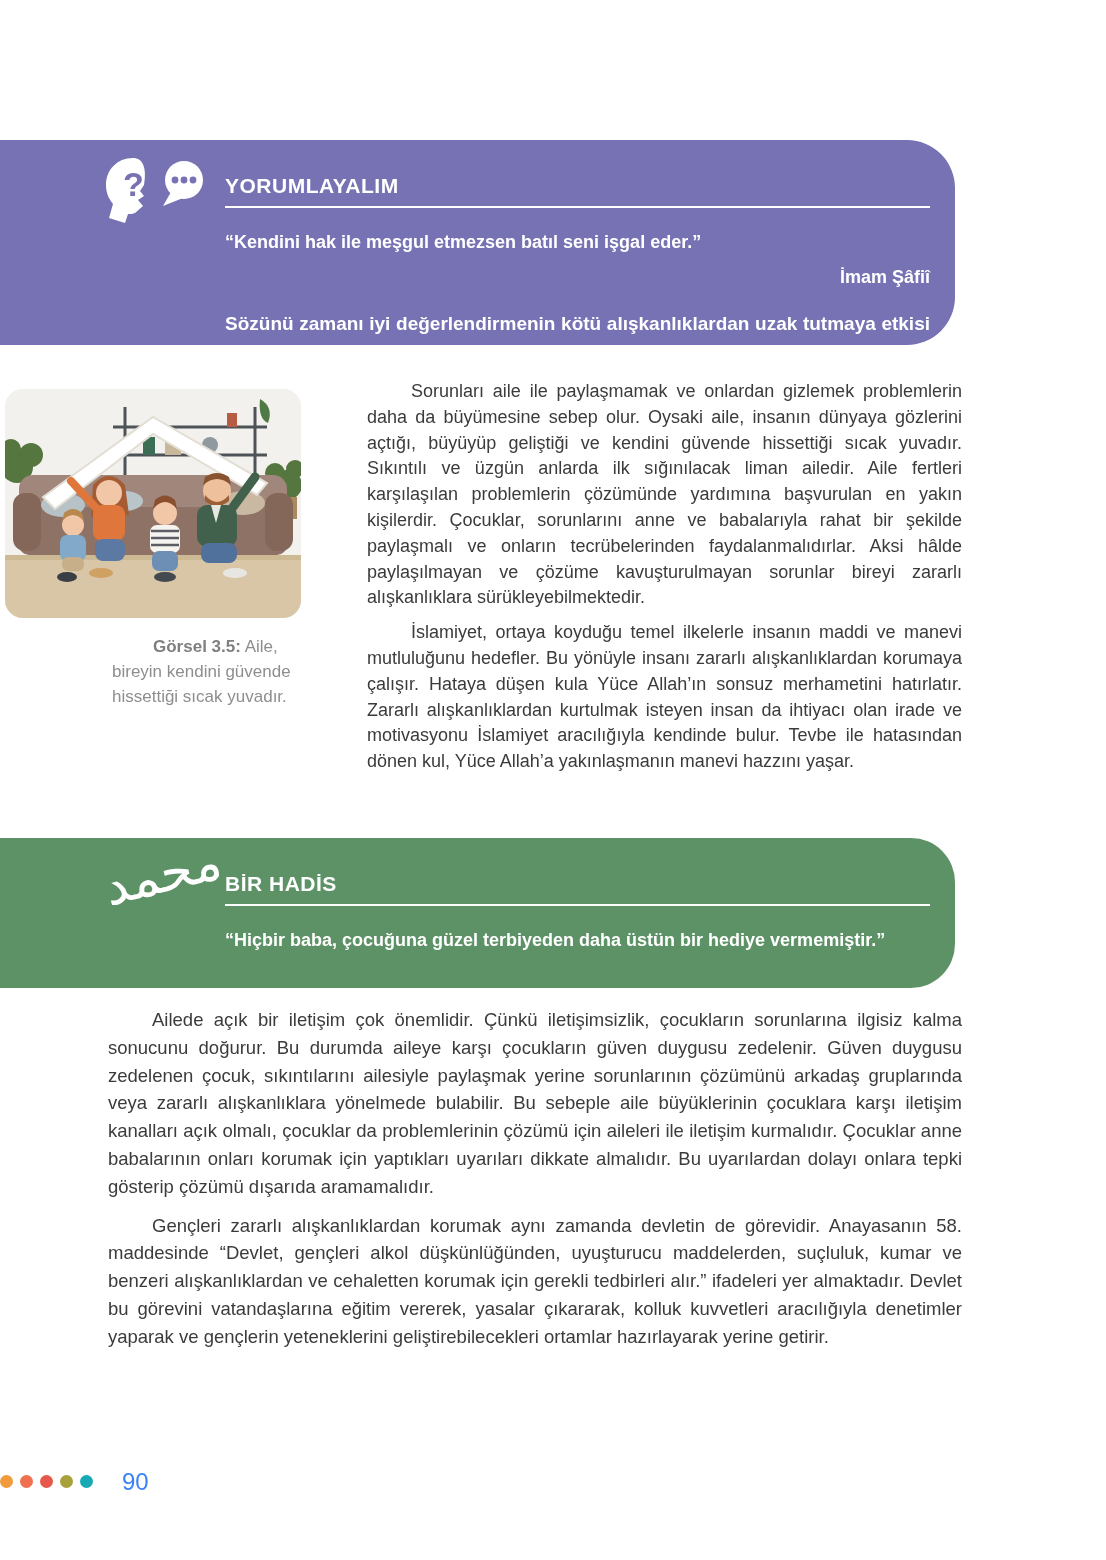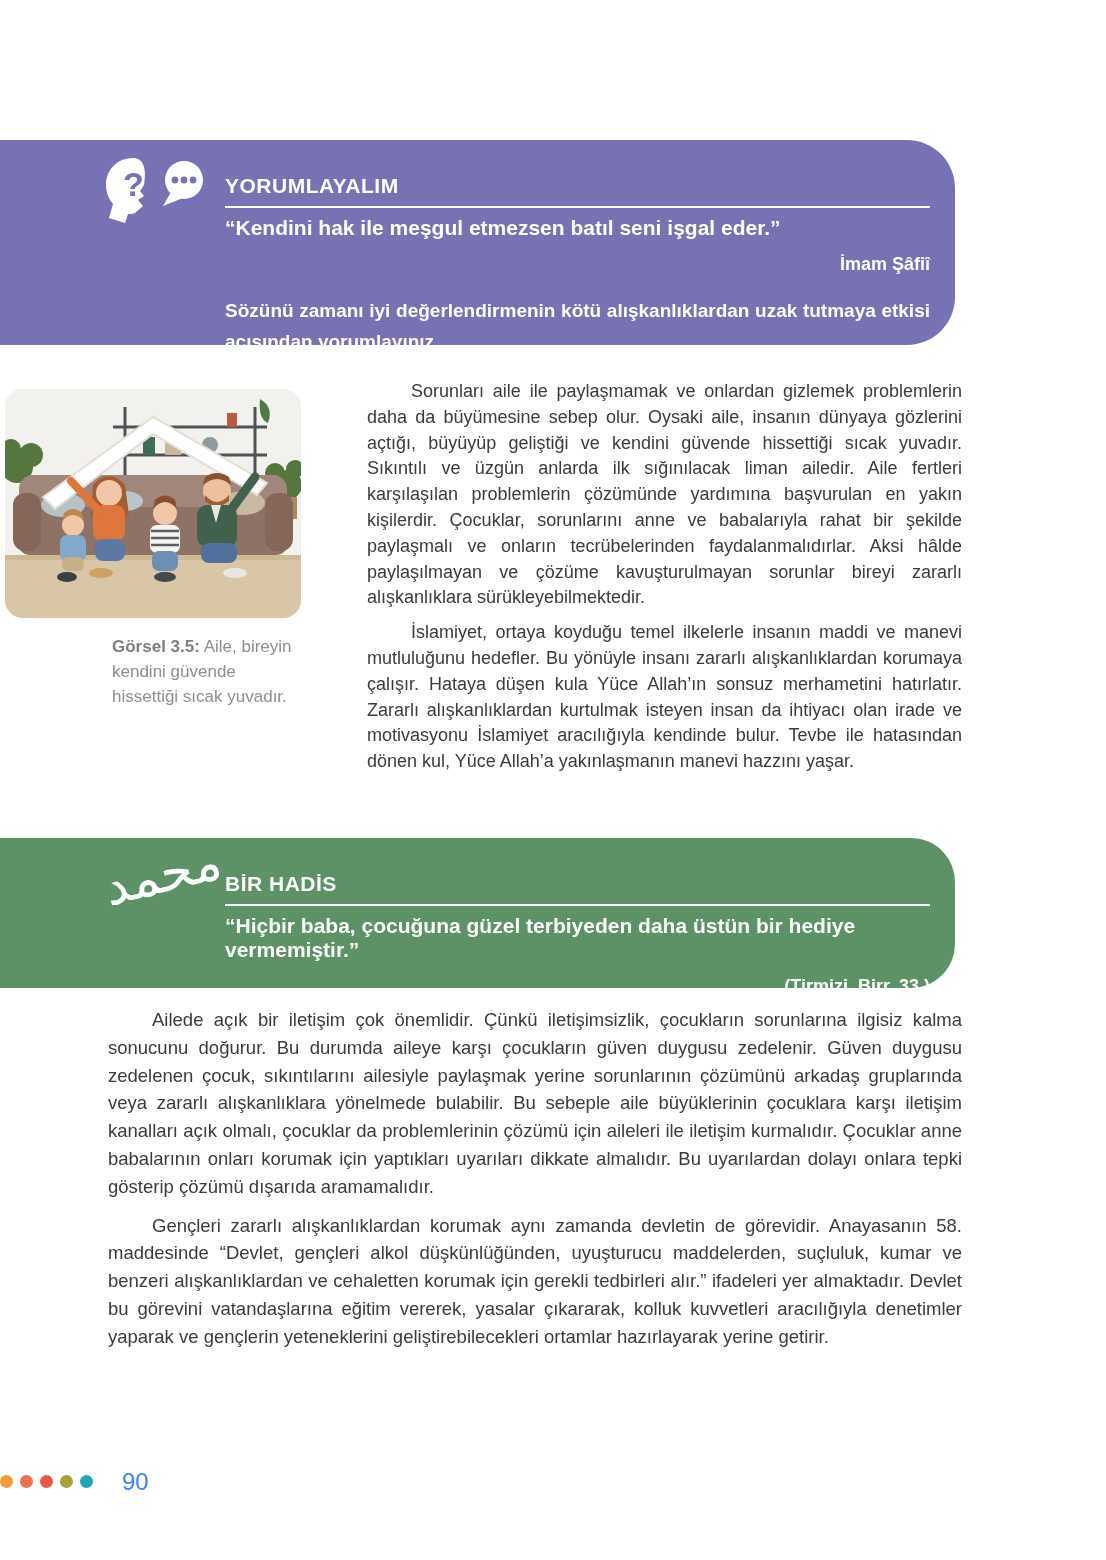--- a/index.html
+++ b/index.html
@@ -34,41 +34,41 @@
   }
   .callout.purple { top:140px; height:205px; background:#7672b3; border-radius:0 48px 48px 0; }
   .callout.green  { top:838px; height:150px; background:#5d9266; border-radius:0 44px 44px 0; }
   .callout-icon { position:absolute; left:103px; top:16px; }
   .callout.green .callout-icon { top:10px; }
   .callout-body { position:absolute; left:225px; right:25px; top:12px; }
   .callout-title {
     font-size:21px; font-weight:bold; letter-spacing:0.5px; margin-top:22px;
   }
   .callout-underline { height:2px; background:#ffffff; margin-top:8px; }
-  .callout-quote { font-size:21px; font-weight:600; margin-top:8px; }
+  .callout-quote { font-size:18px; font-weight:600; margin-top:24px; }
   .callout-attrib { font-size:18px; font-weight:600; text-align:right; margin-top:14px; }
   .callout-task {
     font-size:19px; font-weight:bold; line-height:31px; text-align:justify; margin-top:20px;
   }
   .callout-source { font-size:18px; font-weight:bold; text-align:right; margin-top:14px; }
   .calligraphy {
     font-family:"DejaVu Sans", sans-serif; font-size:52px; color:#ffffff;
     display:inline-block; transform:rotate(-14deg); line-height:1;
   }
 
   
   .figure-photo {
     position:absolute; left:5px; top:389px; width:296px; height:229px;
     border-radius:18px; overflow:hidden; background:#f1efec;
   }
   .figure-caption {
     position:absolute; left:112px; top:634px; width:190px;
     font-size:17px; line-height:25px; color:#8e8e8e;
   }
-  .figure-caption b { color:#7f7f7f; }
+  .figure-caption b { color:#7f7f7f;margin-left:41px; }
 
   
   .col-right {
     position:absolute; left:322px; top:379px; width:640px;
   }
   .col-right p {
     font-size:18px; line-height:25.8px; text-align:justify; text-indent:44px;
     color:#3b3b3b; margin-bottom:9px;margin-left:45px;
   }
   .full-width {
@@ -197,21 +197,20 @@
   </div>
 
   <div class="callout green" style="background-color: rgb(93, 146, 102);">
     <div class="callout-icon">
       <span class="calligraphy">محمد</span>
     </div>
     <div class="callout-body">
       <div class="callout-title">BİR HADİS</div>
       <div class="callout-underline"></div>
       <div class="callout-quote">“Hiçbir baba, çocuğuna güzel terbiyeden daha üstün bir hediye vermemiştir.”</div>
-      <div class="callout-source">(Tirmizi, Birr, 33.)</div>
     </div>
   </div>
 
   <div class="full-width">
     <p>Ailede açık bir iletişim çok önemlidir. Çünkü iletişimsizlik, çocukların sorunlarına ilgisiz kalma sonucunu doğurur. Bu durumda aileye karşı çocukların güven duygusu zedelenir. Güven duygusu zedelenen çocuk, sıkıntılarını ailesiyle paylaşmak yerine sorunlarının çözümünü arkadaş gruplarında veya zararlı alışkanlıklara yönelmede bulabilir. Bu sebeple aile büyüklerinin çocuklara karşı iletişim kanalları açık olmalı, çocuklar da problemlerinin çözümü için aileleri ile iletişim kurmalıdır. Çocuklar anne babalarının onları korumak için yaptıkları uyarıları dikkate almalıdır. Bu uyarılardan dolayı onlara tepki gösterip çözümü dışarıda aramamalıdır.</p>
     <p>Gençleri zararlı alışkanlıklardan korumak aynı zamanda devletin de görevidir. Anayasanın 58. maddesinde “Devlet, gençleri alkol düşkünlüğünden, uyuşturucu maddelerden, suçluluk, kumar ve benzeri alışkanlıklardan ve cehaletten korumak için gerekli tedbirleri alır.” ifadeleri yer almaktadır. Devlet bu görevini vatandaşlarına eğitim vererek, yasalar çıkararak, kolluk kuvvetleri aracılığıyla denetimler yaparak ve gençlerin yeteneklerini geliştirebilecekleri ortamlar hazırlayarak yerine getirir.</p>
   </div>
 
   <div class="footer-dots">
       <span class="dot" style="background: rgb(242, 155, 60);"></span>

